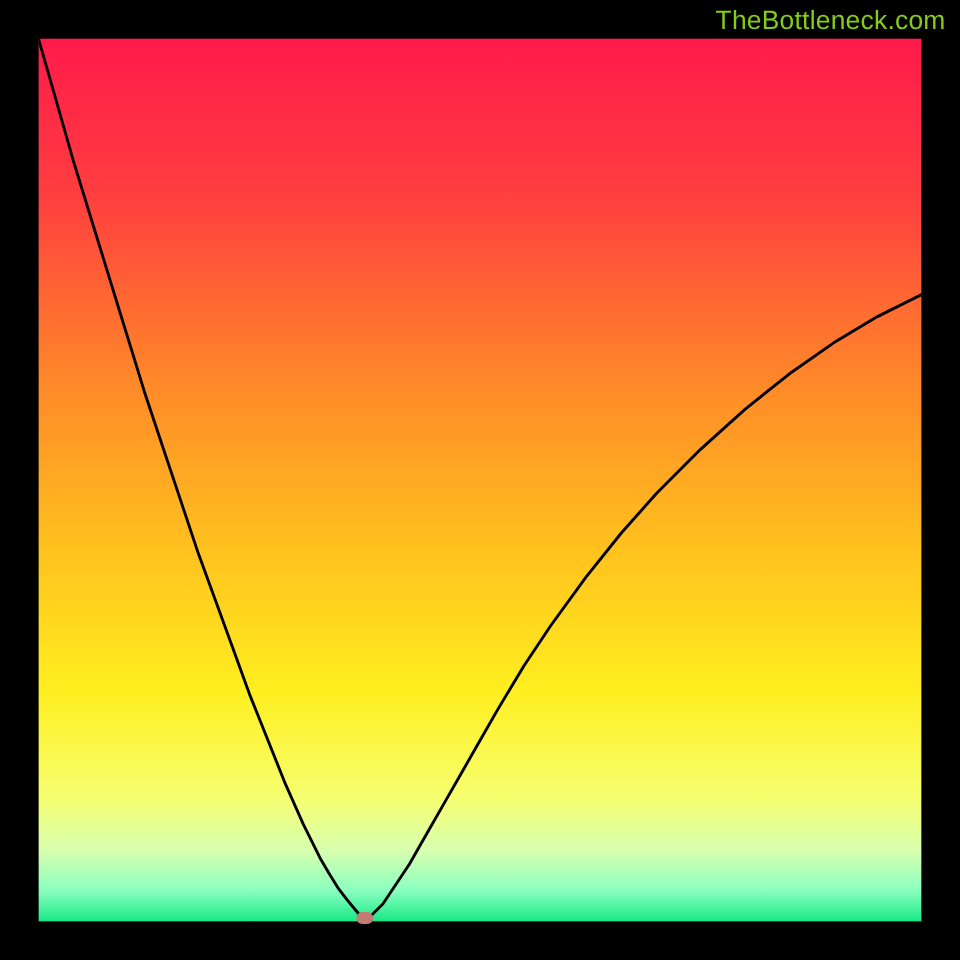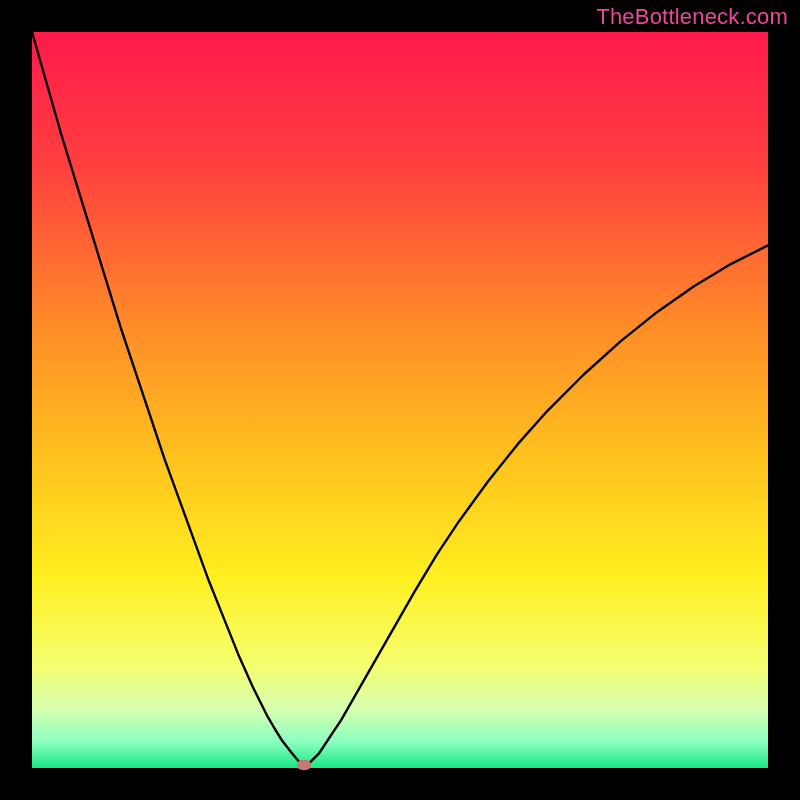--- a/index.html
+++ b/index.html
@@ -23,21 +23,21 @@
     position: absolute;
     left: 0;
     top: 0;
     width: 736px;
     height: 736px;
   }
   .watermark {
     position: absolute;
     top: 4px;
     right: 12px;
-    color: #ec4899;
+    color: #84cc16;
     font-size: 22px;
     font-weight: 500;
     letter-spacing: 0.2px;
     user-select: none;
   }
   .minimum-marker {
     position: absolute;
     width: 14px;
     height: 10px;
     border-radius: 5px;

